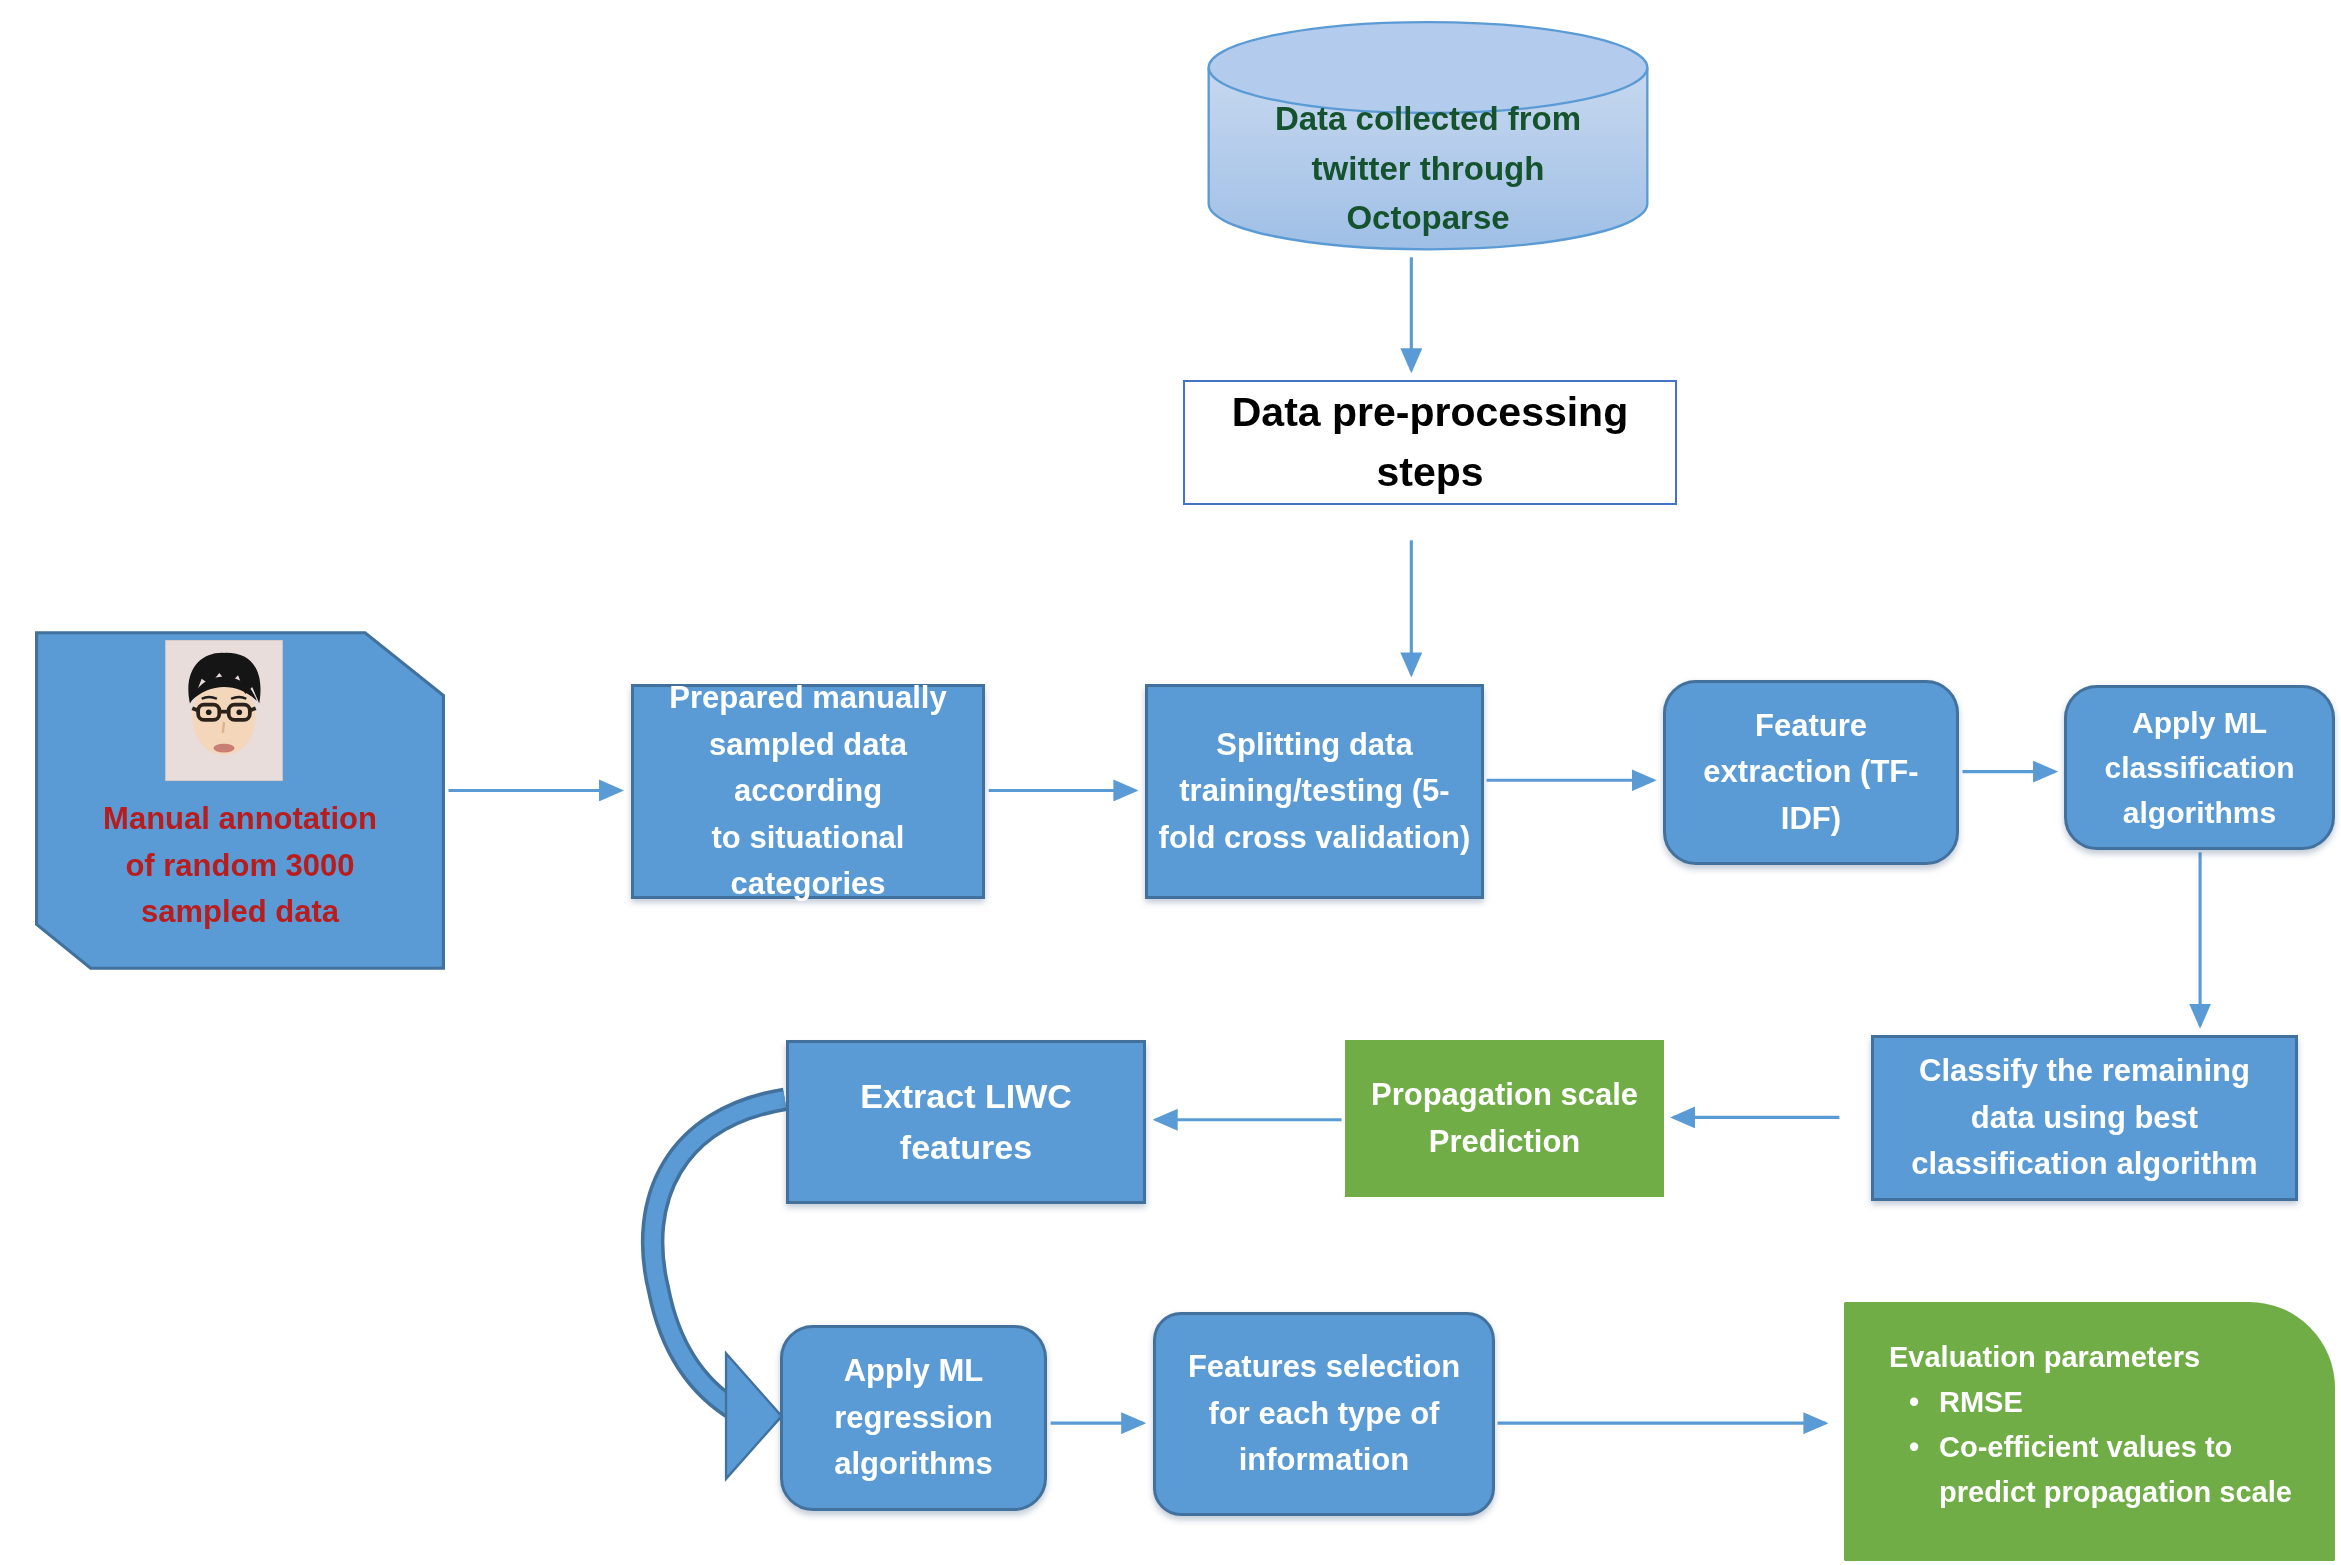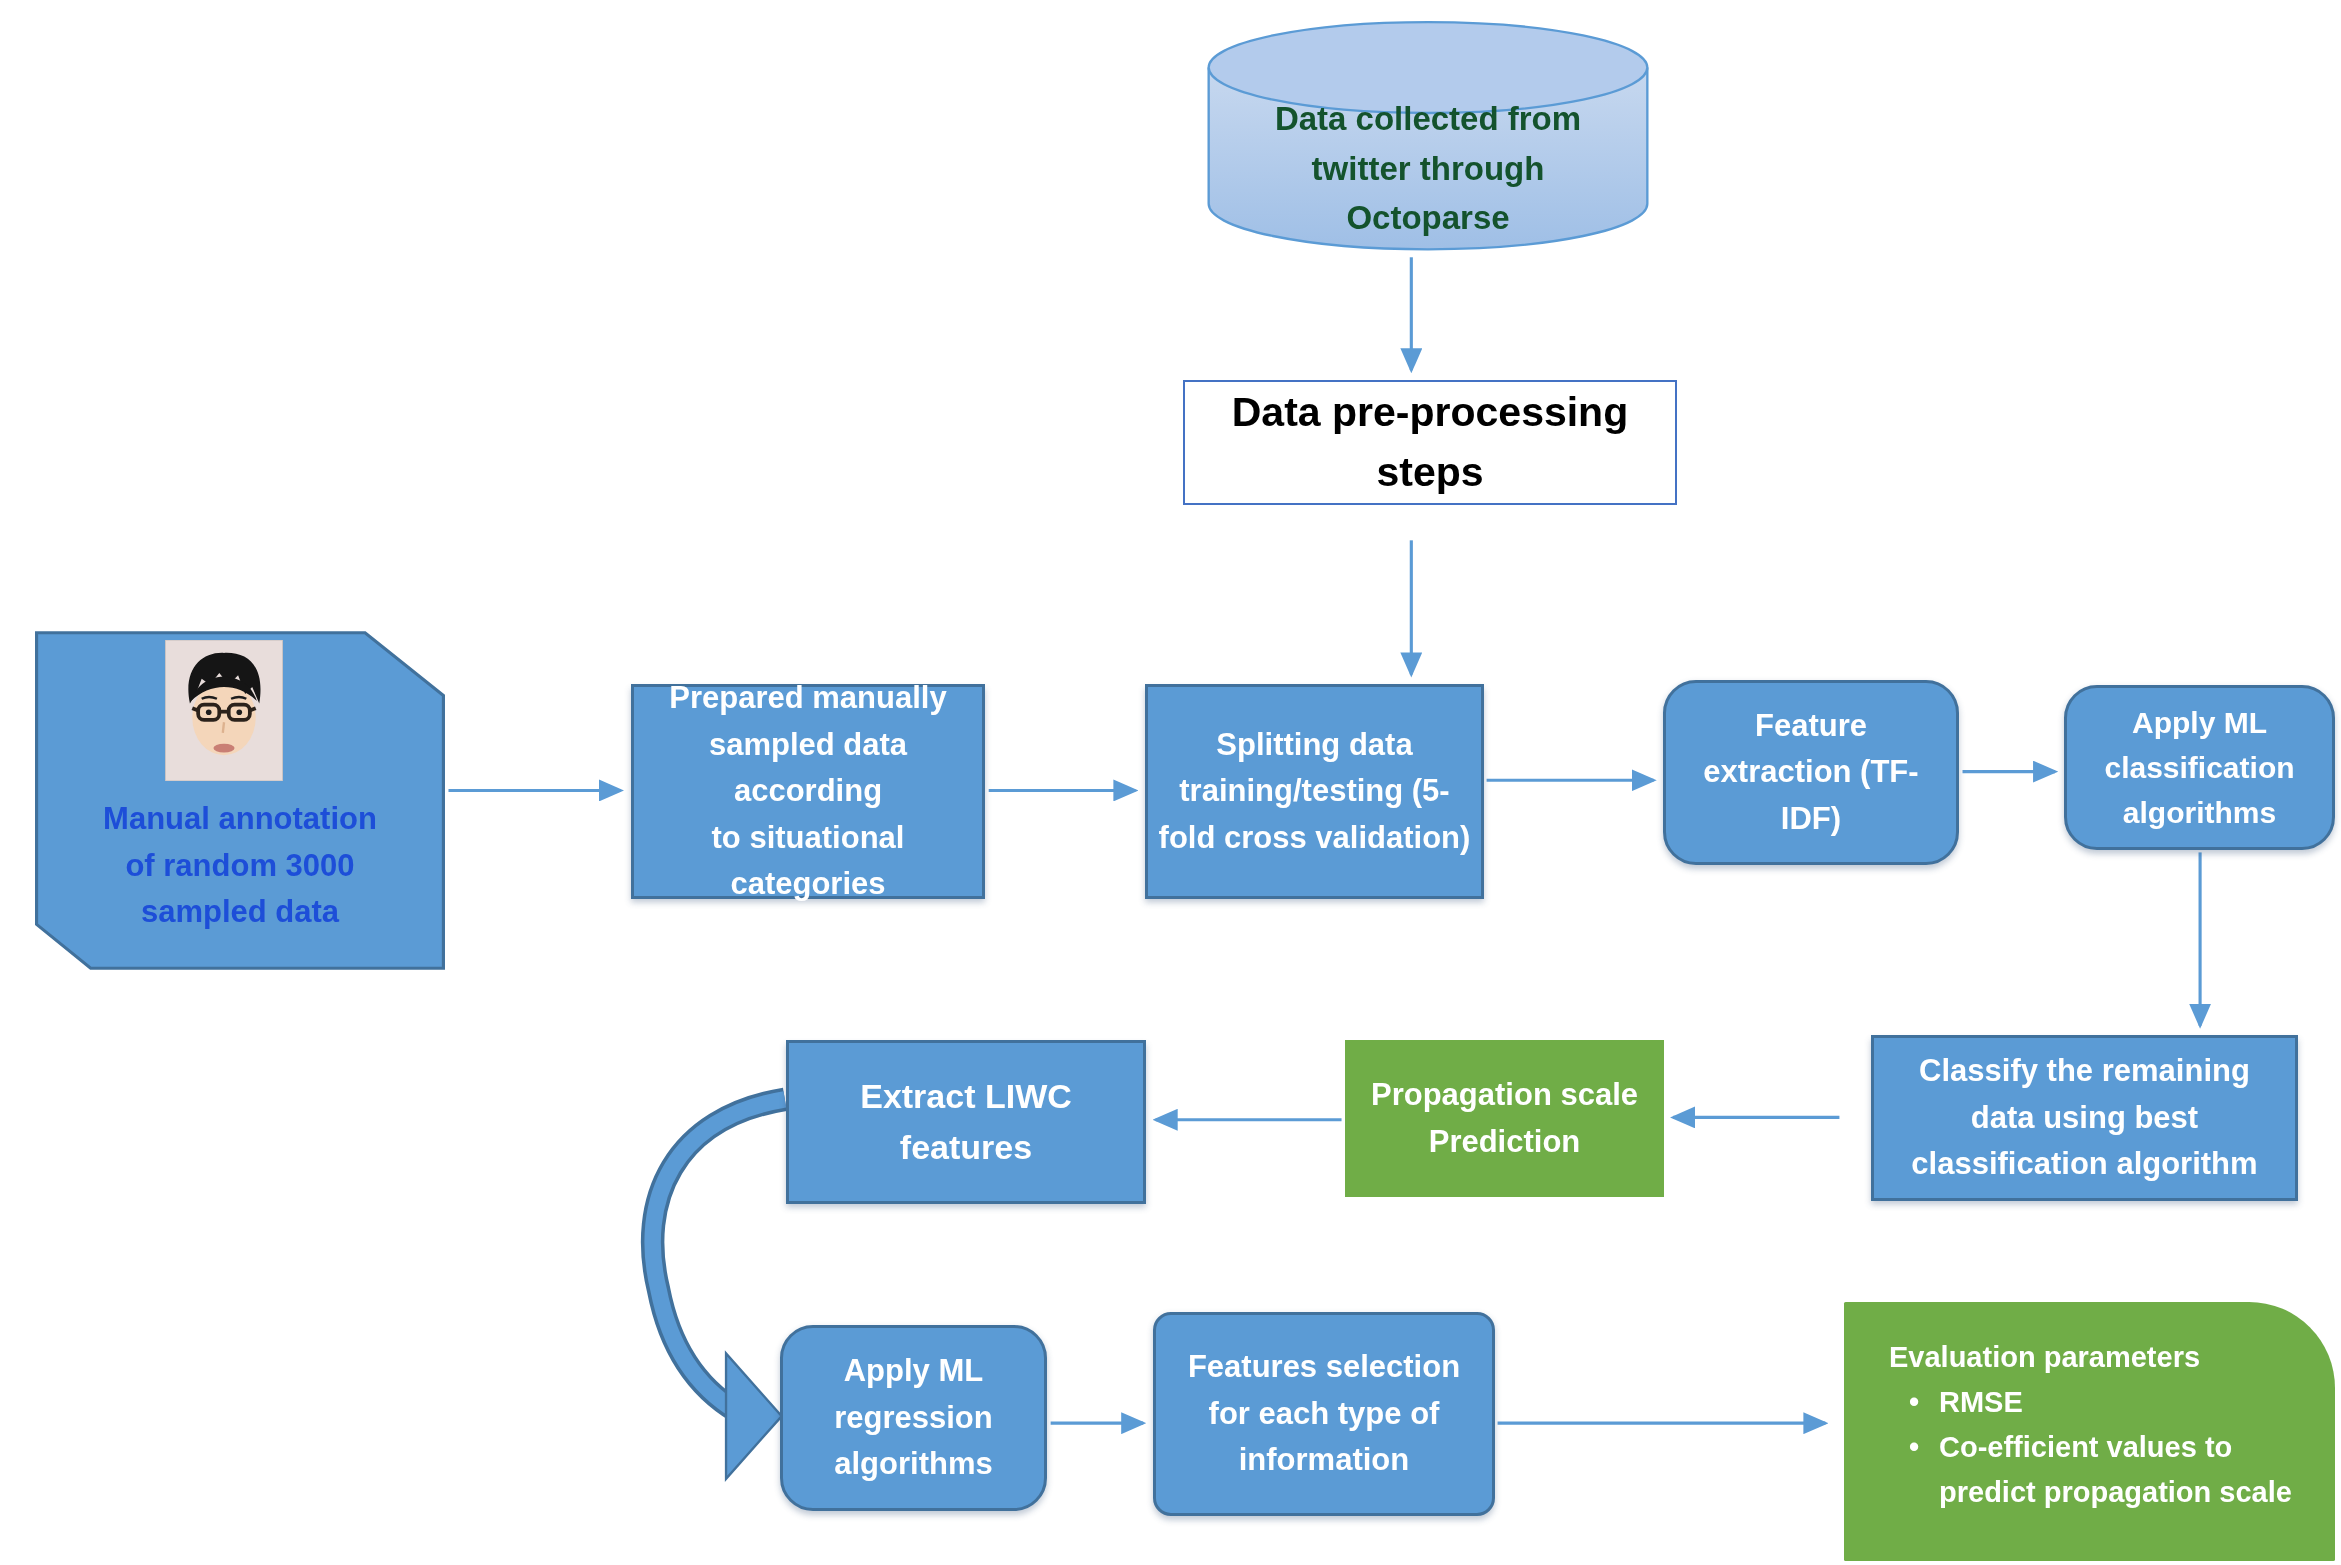--- a/index.html
+++ b/index.html
@@ -45,21 +45,21 @@
     position:absolute;left:0;top:75px;width:100%;
     text-align:center;font-weight:bold;font-size:33px;color:#14532d;
     line-height:1.5;white-space:pre-line;
   }
   
   #manual-wrap{position:absolute;left:35px;top:631px;width:410px;height:339px;}
   #manual-wrap > svg.shape{position:absolute;left:0;top:0;}
   #avatar{position:absolute;left:130px;top:9.4px;width:118px;height:141px;}
   #manual-label{
     position:absolute;left:0;top:165px;width:100%;
-    text-align:center;font-weight:bold;font-size:31px;color:#1d4ed8;
+    text-align:center;font-weight:bold;font-size:31px;color:#b91c1c;
     line-height:1.5;white-space:pre-line;
   }
   
   #evaluation{
     position:absolute;left:1835px;top:1302px;width:491px;height:259px;
     background:#70AD47;border-radius:1.6px 86px 1.6px 1.6px;
     box-sizing:border-box;
     color:#fff;font-weight:bold;font-size:29px;line-height:1.55;
     padding:33px 31px 0 45px;
     margin-left:9px;
@@ -188,21 +188,21 @@
     <span>Propagation scale
 Prediction</span>
   </div>
 
   <div class="node blue round f40" style="left:780px;top:1325px;width:267px;height:186px;">
     <span>Apply ML
 regression
 algorithms</span>
   </div>
 
-  <div class="node blue round f40" style="left:1153px;top:1312px;width:342px;height:204px;border-radius:18px;">
+  <div class="node blue round f40" style="left:1153px;top:1312px;width:342px;height:204px;border-radius:28px;">
     <span>Features selection
 for each type of
 information</span>
   </div>
 
   <div id="evaluation">
     <div>Evaluation parameters</div>
     <div class="bullet-row">
       <span class="dot">•</span>
       <span class="btext">RMSE</span>

